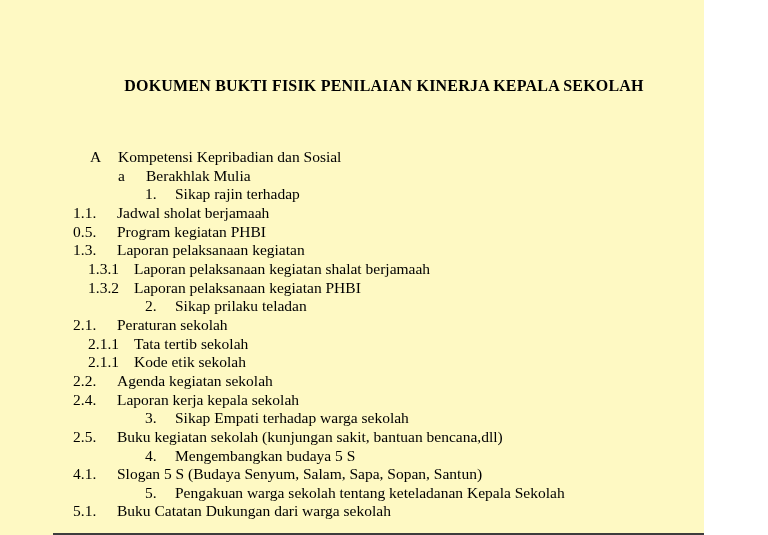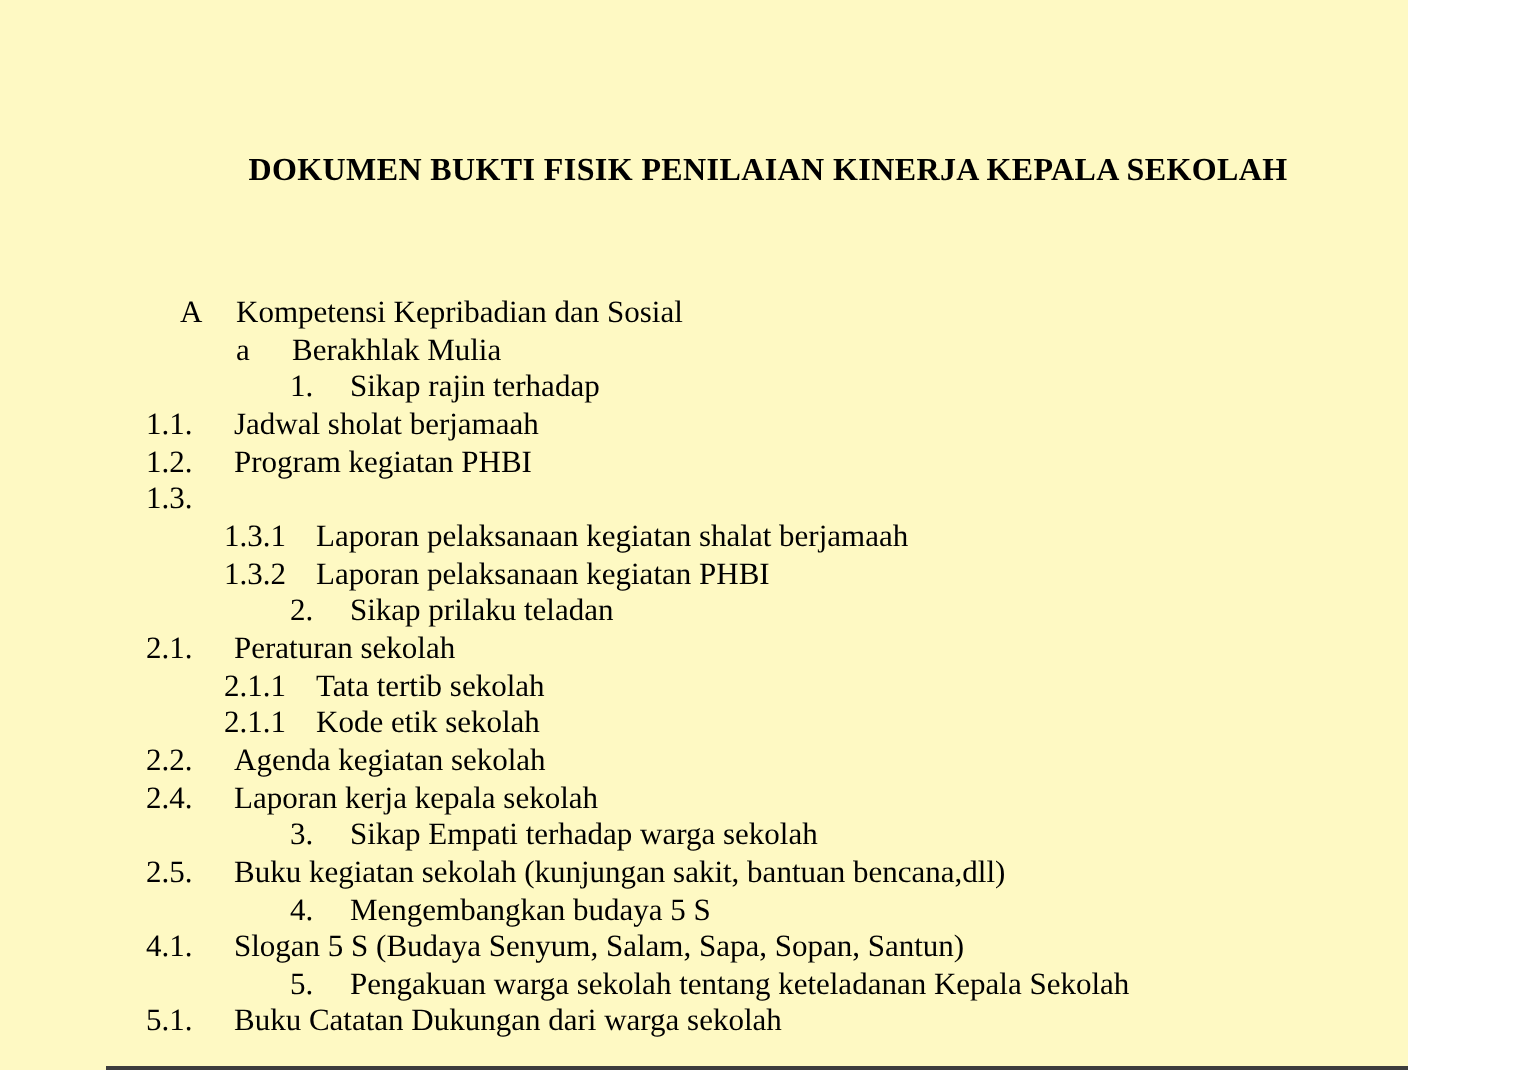--- a/index.html
+++ b/index.html
@@ -34,21 +34,21 @@
     line-height: 18.65px;
   }
   .row { white-space: nowrap; display: flex; }
   .row .marker { display: inline-block; flex: 0 0 auto; }
   .row .label  { display: inline-block; }
   
   .lvl-A  { padding-left: 90px; }  .lvl-A  .marker { width: 28px; }
   .lvl-a  { padding-left: 118px; } .lvl-a  .marker { width: 28px; }
   .lvl-n1 { padding-left: 145px; } .lvl-n1 .marker { width: 30px; }
   .lvl-n2 { padding-left: 73px; } .lvl-n2 .marker { width: 44px; }
-  .lvl-n3 { padding-left: 112px; } .lvl-n3 .marker { width: 46px; }
+  .lvl-n3 { padding-left: 88px; } .lvl-n3 .marker { width: 46px; }
   .edge-right {
     position: absolute;
     top: 0; left: 763px;
     width: 2px; height: 535px;
     background: #3d3d3d;
   }
   .edge-bottom {
     position: absolute;
     left: 53px; top: 533px;
     width: 715px; height: 2px;
@@ -72,25 +72,26 @@
       </div>
       <div class="row lvl-n1">
         <span class="marker">1.</span>
         <span class="label">Sikap rajin terhadap</span>
       </div>
       <div class="row lvl-n2">
         <span class="marker">1.1.</span>
         <span class="label">Jadwal sholat berjamaah</span>
       </div>
       <div class="row lvl-n2">
-        <span class="marker">1.2.</span>
+        <span class="marker">0.5.</span>
         <span class="label">Program kegiatan PHBI</span>
       </div>
       <div class="row lvl-n2">
         <span class="marker">1.3.</span>
+        <span class="label">Laporan pelaksanaan kegiatan</span>
       </div>
       <div class="row lvl-n3">
         <span class="marker">1.3.1</span>
         <span class="label">Laporan pelaksanaan kegiatan shalat berjamaah</span>
       </div>
       <div class="row lvl-n3">
         <span class="marker">1.3.2</span>
         <span class="label">Laporan pelaksanaan kegiatan PHBI</span>
       </div>
       <div class="row lvl-n1">

